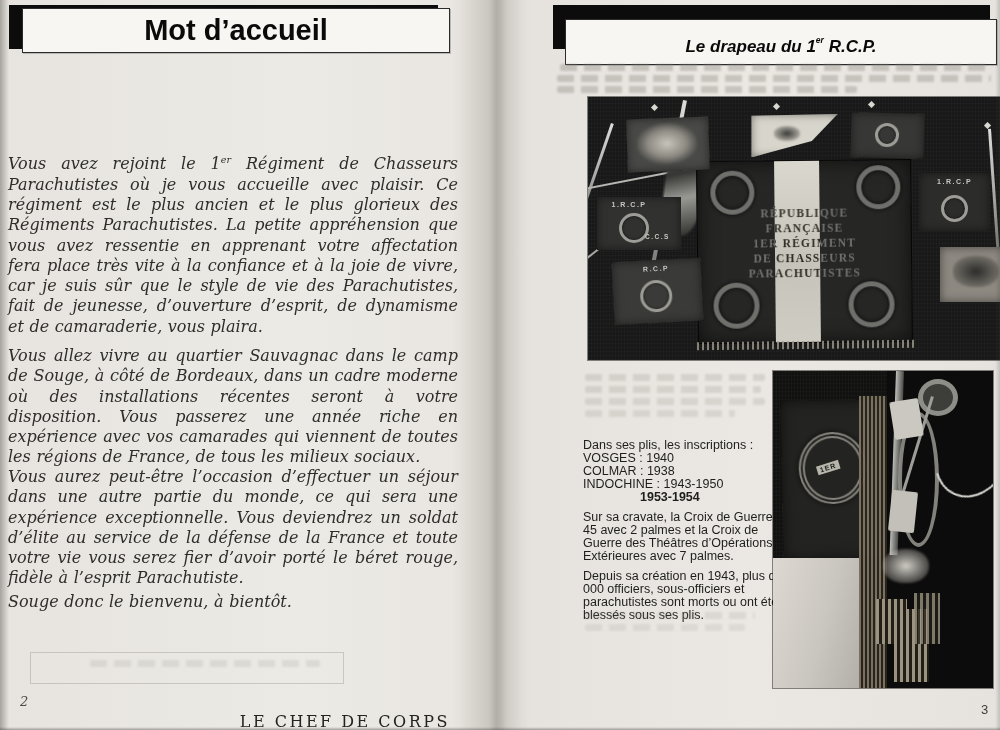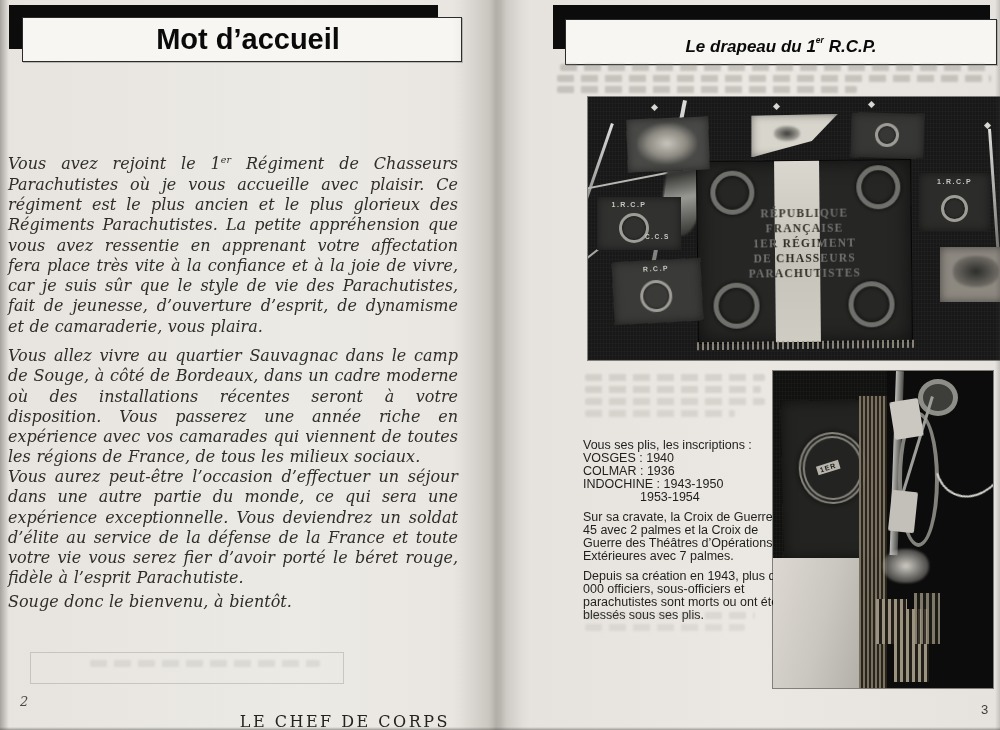--- a/index.html
+++ b/index.html
@@ -71,30 +71,30 @@
     background:linear-gradient(105deg,#ddd9d2 0%,#cac7c0 55%,#b3b0a9 100%);}
   .fringecol{left:39%;top:8%;width:13%;height:92%;opacity:.95;
     background:repeating-linear-gradient(90deg,#7e7666 0 2px,#2b251a 2px 4px);filter:blur(.3px);}
   .rdark{left:52%;top:0;width:48%;height:100%;background:#0c0c0c;}
   .tassel{position:absolute;background:repeating-linear-gradient(90deg,#9b937f 0 3px,#211e18 3px 6px);filter:blur(.3px);}
   
   .caption{position:absolute;left:583px;top:439px;width:213px;color:#1e1e1c;
     font:12.5px/13px "Liberation Sans",sans-serif;}
   .caption p{margin:0;}
   .caption .gap{margin-top:7px;}
-  .caption .indent{padding-left:57px;}
+  .caption .indent{padding-left:57px;font-weight:bold;}
 </style>
 </head>
 <body>
 
 <div id="spread">
 
   <div>
     <div class="tbar" style="left:9px;top:5px;width:429px;height:44px;"></div>
-    <div class="tbox" style="left:22px;top:17px;width:426px;height:43px;font-size:29px;line-height:43px;padding-left:12px;">
+    <div class="tbox" style="left:22px;top:8px;width:426px;height:43px;font-size:29px;line-height:43px;">
       <span>Mot d’accueil</span>
     </div>
 
     <p class="body-par" style="top:150px;"><span>Vous avez rejoint le 1</span><sup>er</sup><span> Régiment de Chasseurs Parachutistes où je vous accueille avec plaisir. Ce régiment est le plus ancien et le plus glorieux des Régiments Parachutistes. La petite appréhension que vous avez ressentie en apprenant votre affectation fera place très vite à la confiance et à la joie de vivre, car je suis sûr que le style de vie des Parachutistes, fait de jeunesse, d’ouverture d’esprit, de dynamisme et de camaraderie, vous plaira.</span></p>
 
     <p class="body-par" style="top:346px;">Vous allez vivre au quartier Sauvagnac dans le camp de Souge, à côté de Bordeaux, dans un cadre moderne où des installations récentes seront à votre disposition. Vous passerez une année riche en expérience avec vos camarades qui viennent de toutes les régions de France, de tous les milieux sociaux.</p>
 
     <p class="body-par" style="top:467px;">Vous aurez peut-être l’occasion d’effectuer un séjour dans une autre partie du monde, ce qui sera une expérience exceptionnelle. Vous deviendrez un soldat d’élite au service de la défense de la France et toute votre vie vous serez fier d’avoir porté le béret rouge, fidèle à l’esprit Parachutiste.</p>
 
     <p class="body-par" style="top:592px;">Souge donc le bienvenu, à bientôt.</p>
@@ -180,23 +180,23 @@
         <div class="ring" style="left:30%;top:32%;width:26px;height:26px;"></div>
       </div>
     </div>
 
     <div class="ghost" style="left:585px;top:374px;width:180px;opacity:.3;"></div>
     <div class="ghost" style="left:585px;top:386px;width:176px;opacity:.3;"></div>
     <div class="ghost" style="left:585px;top:398px;width:180px;opacity:.28;"></div>
     <div class="ghost" style="left:585px;top:410px;width:150px;opacity:.26;"></div>
 
     <div class="caption">
-      <p>Vous ses plis, les inscriptions :</p>
+      <p>Dans ses plis, les inscriptions :</p>
       <p>VOSGES : 1940</p>
-      <p>COLMAR : 1936</p>
+      <p>COLMAR : 1938</p>
       <p>INDOCHINE : 1943-1950</p>
       <p class="indent">1953-1954</p>
       <p class="gap">Sur sa cravate, la Croix de Guerre 39-45 avec 2 palmes et la Croix de Guerre des Théâtres d’Opérations Extérieures avec 7 palmes.</p>
       <p class="gap">Depuis sa création en 1943, plus de 2 000 officiers, sous-officiers et parachutistes sont morts ou ont été blessés sous ses plis.</p>
     </div>
 
     <div class="ghost" style="left:585px;top:612px;width:170px;opacity:.22;"></div>
     <div class="ghost" style="left:585px;top:624px;width:160px;opacity:.2;"></div>
 
     <div class="photo" style="left:773px;top:371px;width:220px;height:317px;background:#111110;">

